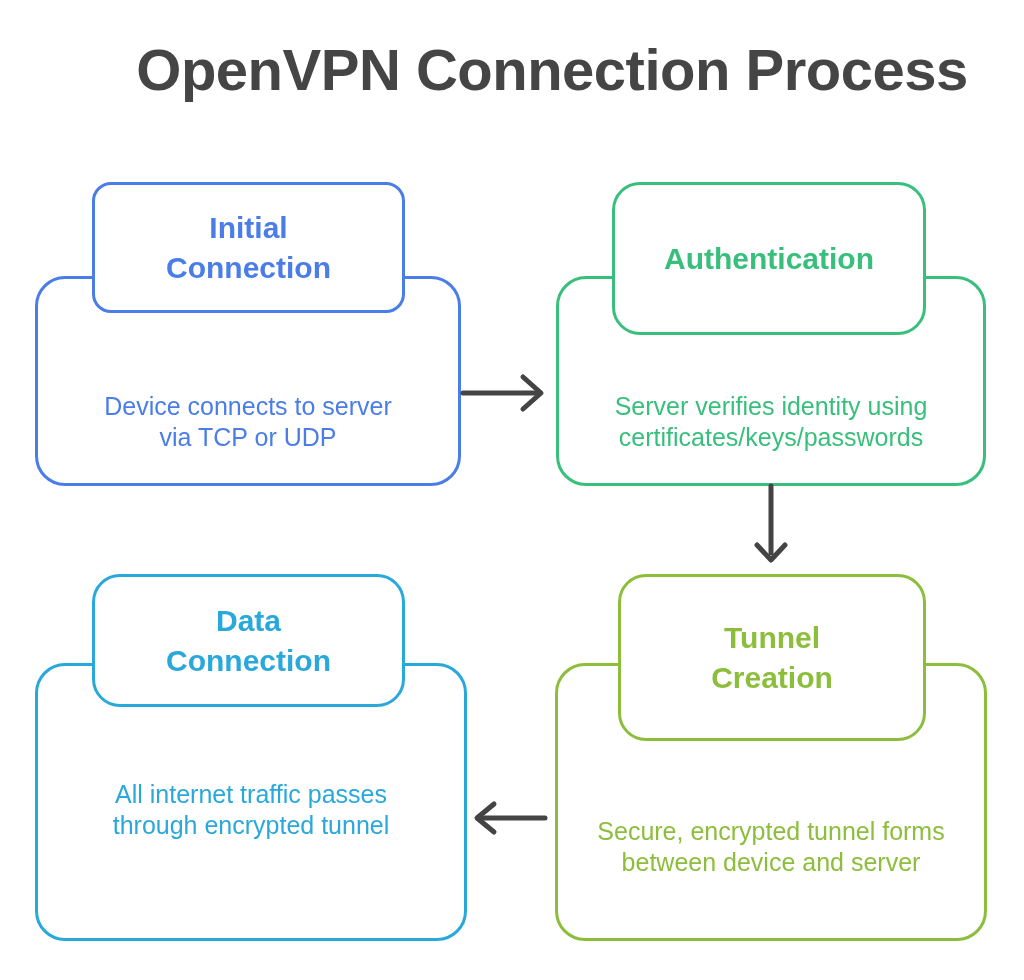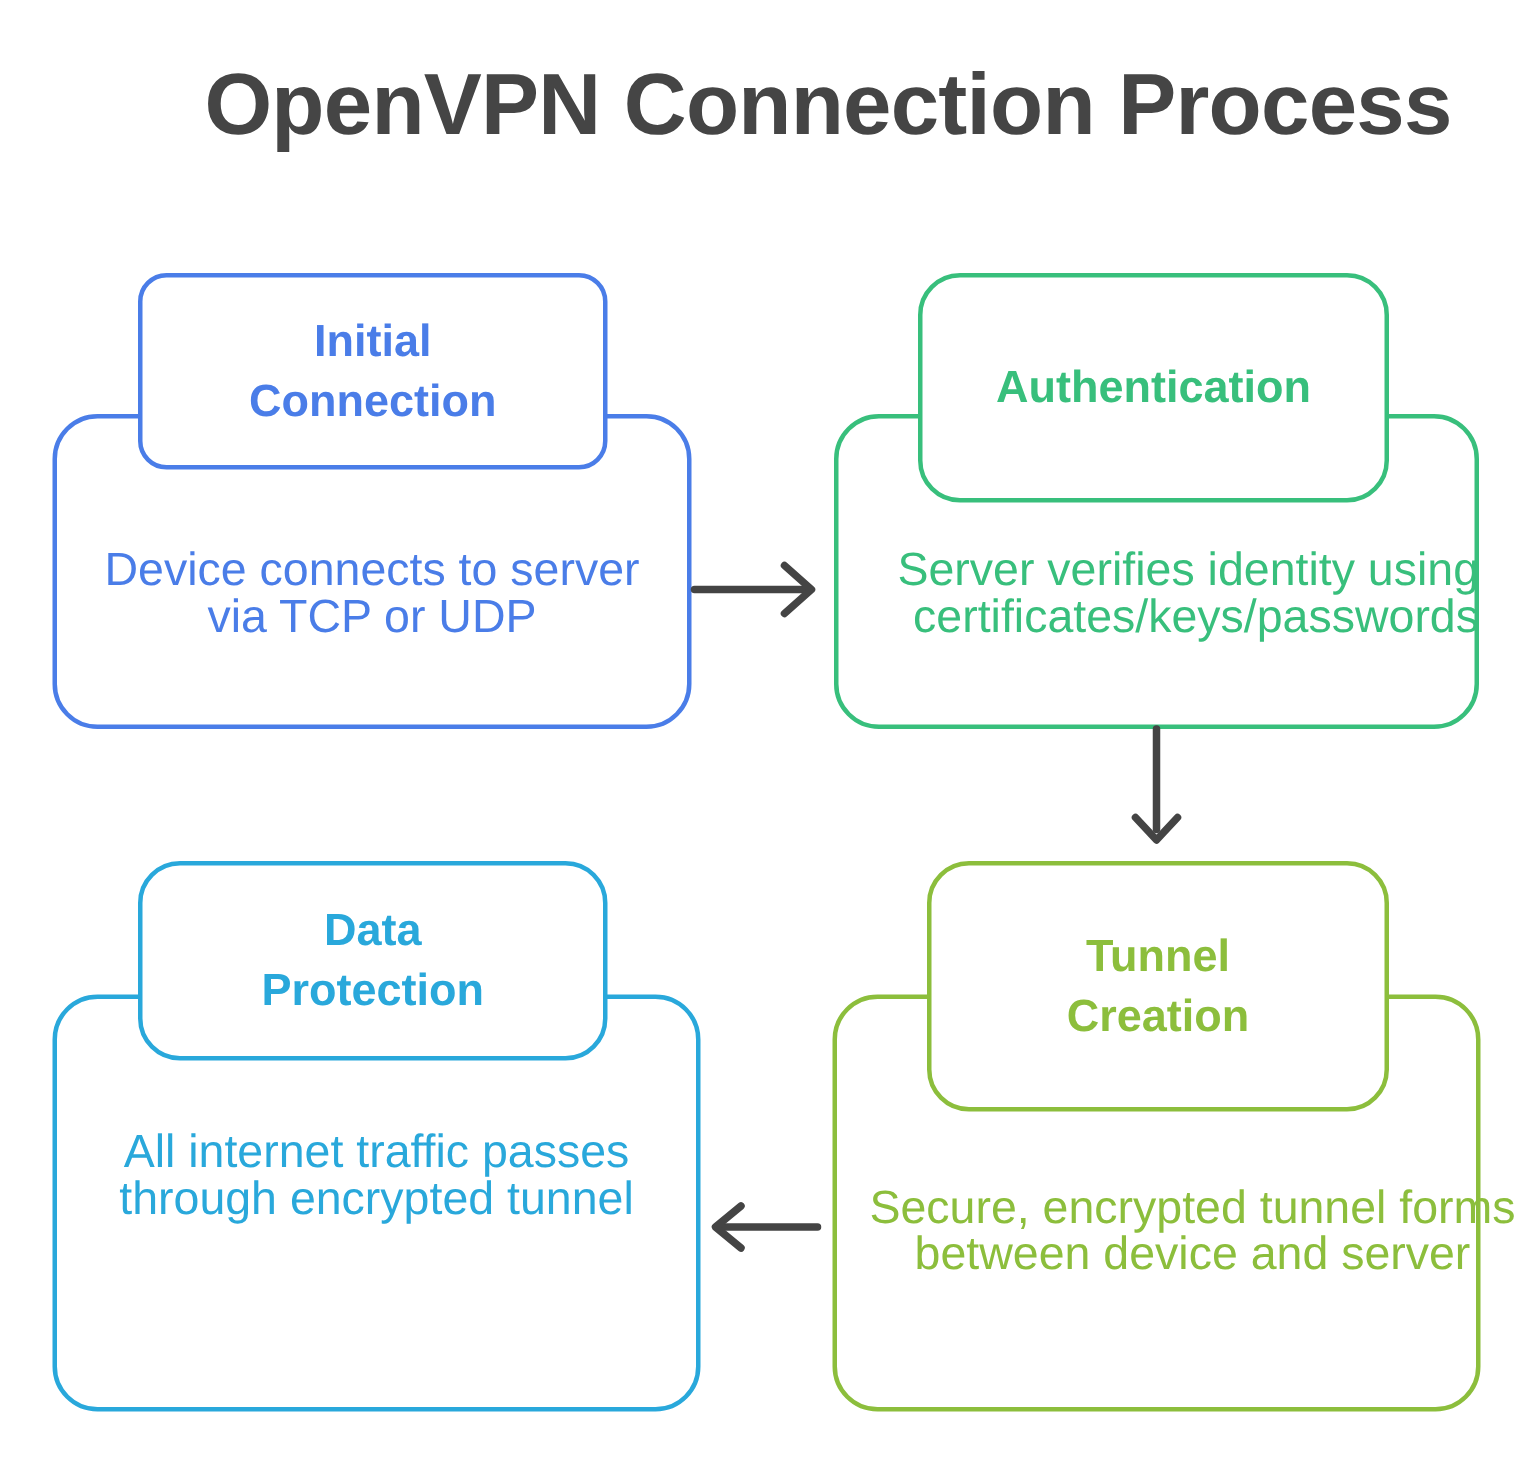--- a/index.html
+++ b/index.html
@@ -48,25 +48,26 @@
     text-align: center;
     font-size: 30px;
     line-height: 40px;
     font-weight: bold;
     color: var(--c, #888);
     white-space: pre-line;
   }
   .body-text {
     position: absolute;
     text-align: center;
-    font-size: 31px;
+    font-size: 25px;
     line-height: 31px;
     color: var(--c, #888);
     white-space: pre-line;
     z-index: 3;
+    margin-top: 27px;
   }
   .arrows {
     position: absolute;
     left: 0;
     top: 0;
     z-index: 4;
   }
   .arrows path {
     stroke: var(--c, #444444);
     stroke-width: 5;
@@ -86,36 +87,36 @@
     <div class="main-box" style="left: 35px; top: 276px; width: 426px; height: 210px; --c: #4A7DE8;"></div>
     <div class="title-box" style="left: 92px; top: 182px; width: 313px; height: 131px; border-radius: 19px; --c: #4A7DE8;">Initial
 Connection</div>
     <div class="body-text" style="left: 35px; top: 364px; width: 426px; --c: #4A7DE8;">Device connects to server
 via TCP or UDP</div>
   </section>
 
   <section>
     <div class="main-box" style="left: 556px; top: 276px; width: 430px; height: 210px; --c: #38BF7C;"></div>
     <div class="title-box" style="left: 612px; top: 182px; width: 314px; height: 153px; --c: #38BF7C;">Authentication</div>
-    <div class="body-text" style="left: 556px; top: 364px; width: 430px; text-align: right; --c: #38BF7C;">Server verifies identity using
+    <div class="body-text" style="left: 556px; top: 364px; width: 430px; --c: #38BF7C;">Server verifies identity using
 certificates/keys/passwords</div>
   </section>
 
   <section>
     <div class="main-box" style="left: 555px; top: 663px; width: 432px; height: 278px; --c: #8CBE3C;"></div>
     <div class="title-box" style="left: 618px; top: 574px; width: 308px; height: 167px; --c: #8CBE3C;">Tunnel
 Creation</div>
-    <div class="body-text" style="left: 555px; top: 789px; width: 432px; padding-left: 24px; --c: #8CBE3C;">Secure, encrypted tunnel forms
+    <div class="body-text" style="left: 555px; top: 789px; width: 432px; --c: #8CBE3C;">Secure, encrypted tunnel forms
 between device and server</div>
   </section>
 
   <section>
     <div class="main-box" style="left: 35px; top: 663px; width: 432px; height: 278px; --c: #29A8DB;"></div>
     <div class="title-box" style="left: 92px; top: 574px; width: 313px; height: 133px; --c: #29A8DB;">Data
-Protection</div>
+Connection</div>
     <div class="body-text" style="left: 35px; top: 752px; width: 432px; --c: #29A8DB;">All internet traffic passes
 through encrypted tunnel</div>
   </section>
 
   <svg class="arrows" width="1024" height="980" viewBox="0 0 1024 980" style="--c: #444444;">
     <g>
       <path d="M463 393 L539 393"></path>
       <path d="M523 377 L541 393 L523 409"></path>
     </g>
     <g>

